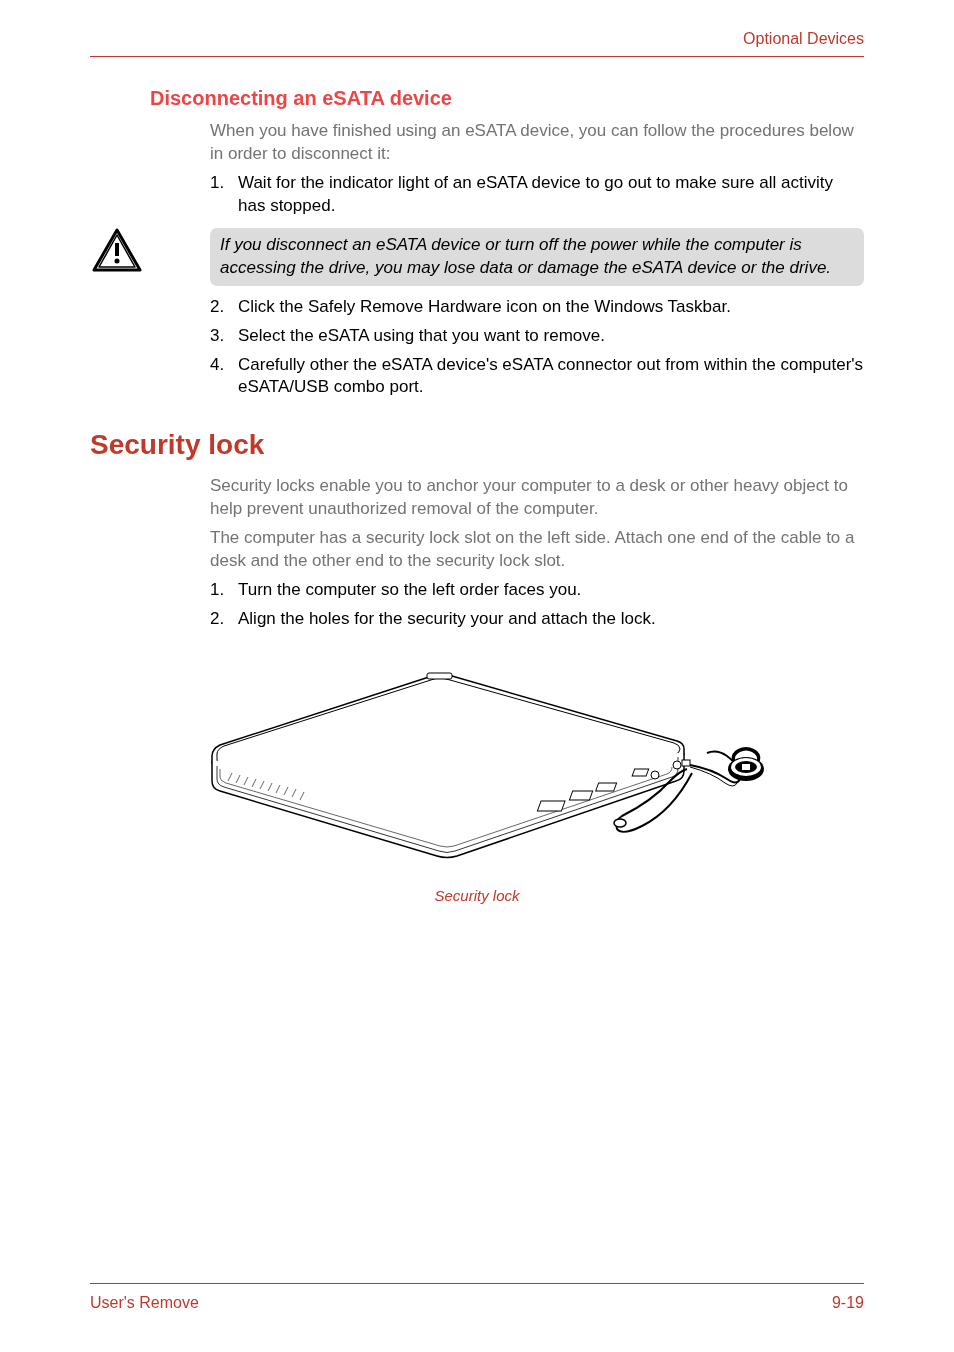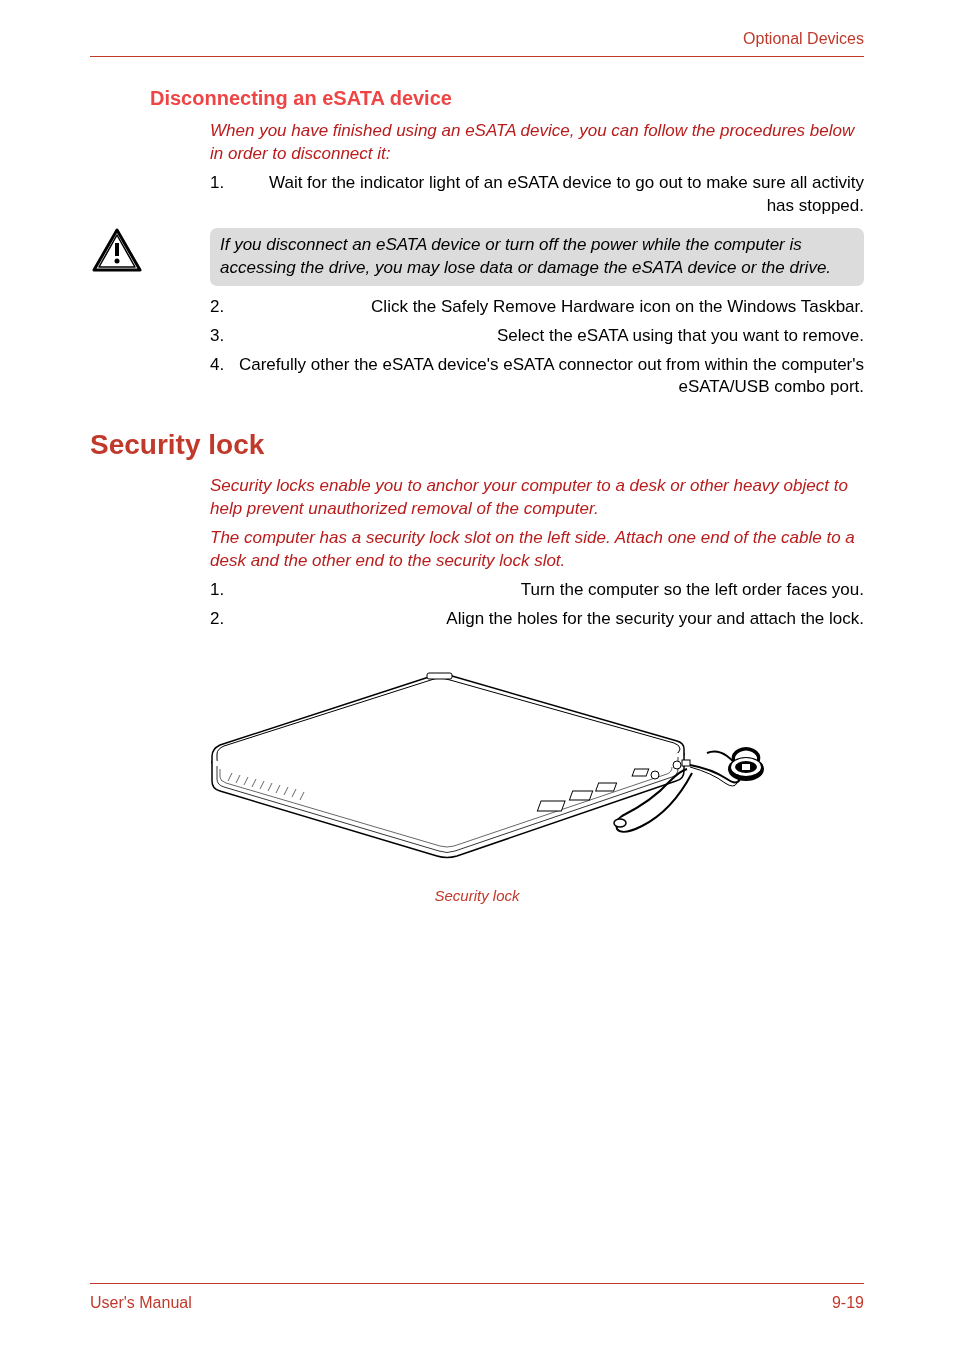--- a/index.html
+++ b/index.html
@@ -31,36 +31,34 @@
       font-size: 20px;
       font-weight: bold;
       margin-left: 60px;
       margin-bottom: 10px;
     }
     .body-text {
       font-size: 17px;
       line-height: 1.35;
       margin-left: 120px;
       margin-bottom: 6px;
-      color: #b91c1c;
-      font-style: italic;
+      color: #737373;
     }
     .numbered-item {
       display: flex;
       margin-left: 120px;
       margin-bottom: 6px;
       font-size: 17px;
       line-height: 1.35;
     }
     .numbered-item .num {
       min-width: 28px;
     }
     .numbered-item .content {
       flex: 1;
-      text-align: right;
     }
     .warning-container {
       display: flex;
       align-items: flex-start;
       margin: 10px 0 10px 0;
     }
     .warning-icon-wrapper {
       width: 120px;
       display: flex;
       justify-content: flex-start;
@@ -222,15 +220,15 @@
       <rect x="10" y="15" width="8" height="6" fill="#fff"></rect>
     </g>
 
     <path d="M 520 112 Q 500 150 470 165 Q 450 175 445 168 Q 442 160 450 155 Q 480 140 498 120 Q 508 110 515 108" fill="none" stroke="#000" stroke-width="2"></path>
     <ellipse cx="448" cy="162" rx="6" ry="4" fill="#fff" stroke="#000" stroke-width="1.5"></ellipse>
   </svg>
   <div class="figure-caption">Security lock</div>
 </div>
 
 <div class="footer">
-  <span class="footer-left">User's Manual</span>
+  <span class="footer-left">User's Remove</span>
   <span class="footer-right">9-19</span>
 </div>
 
 </body></html>

